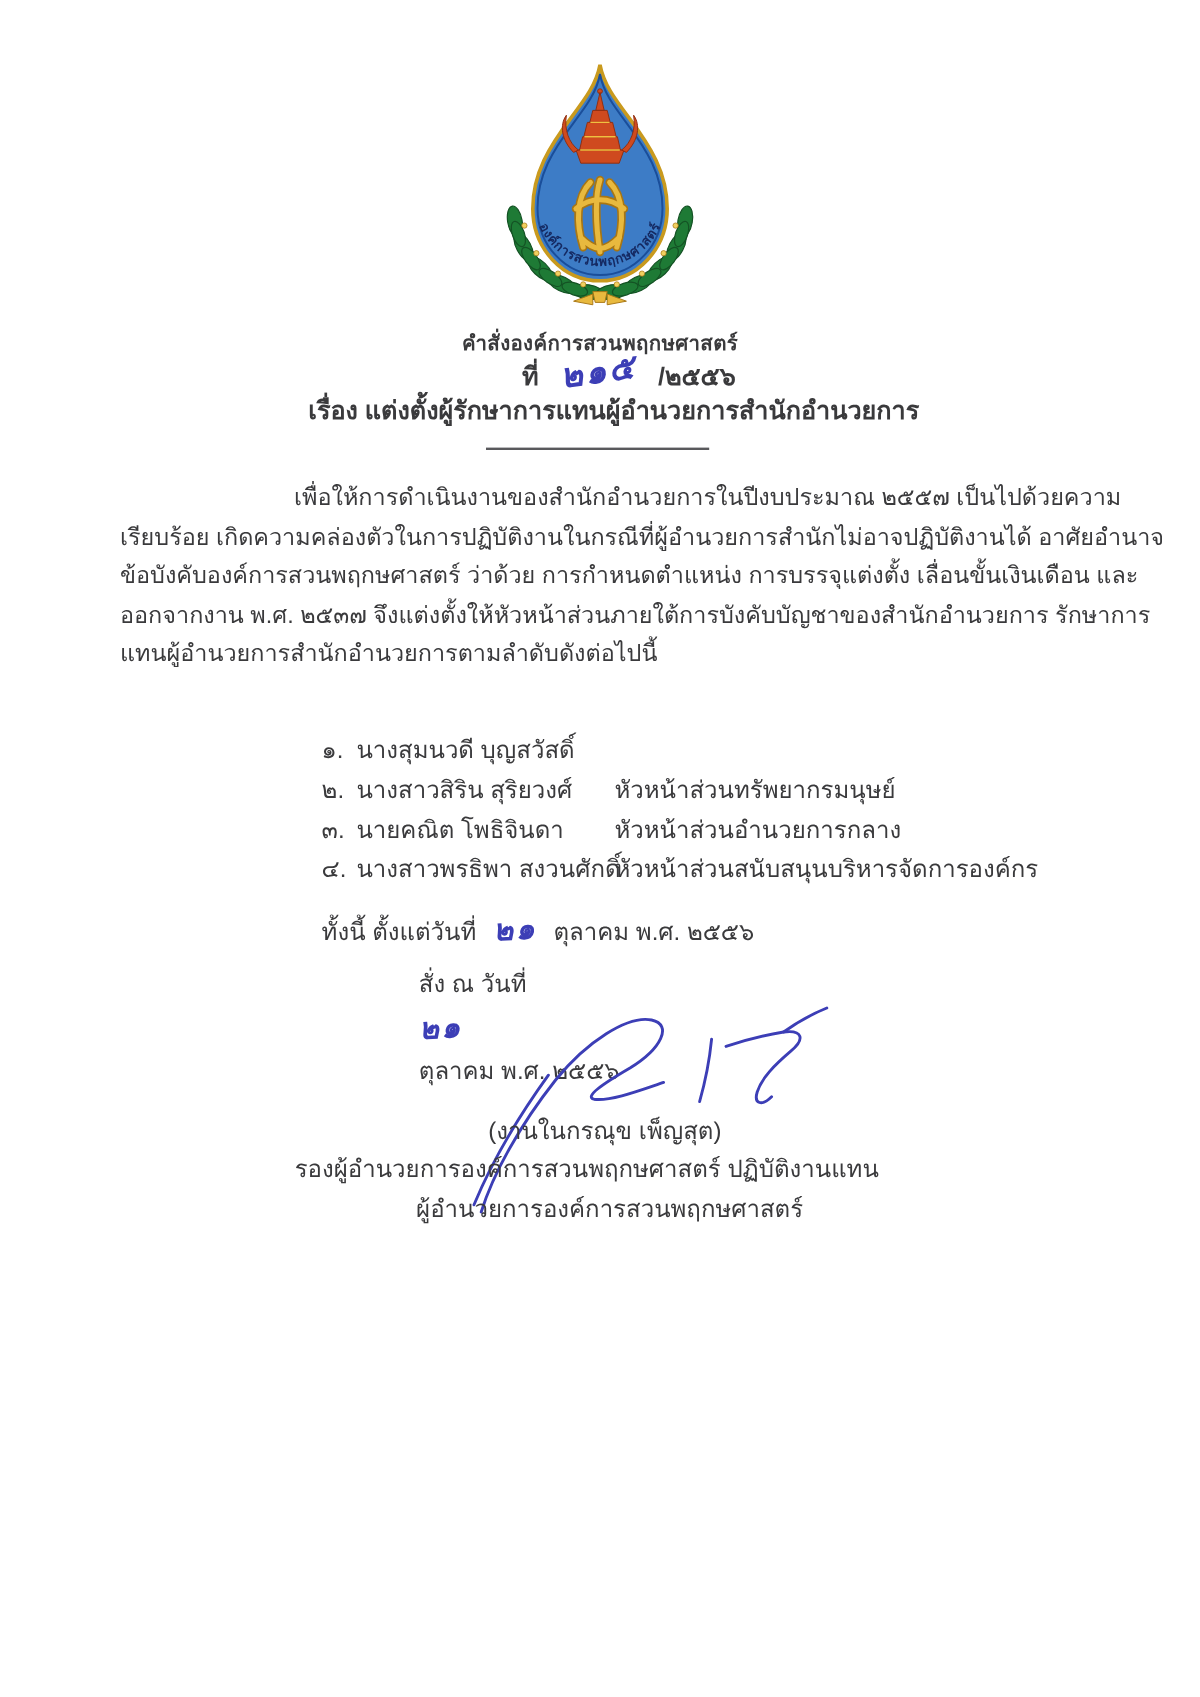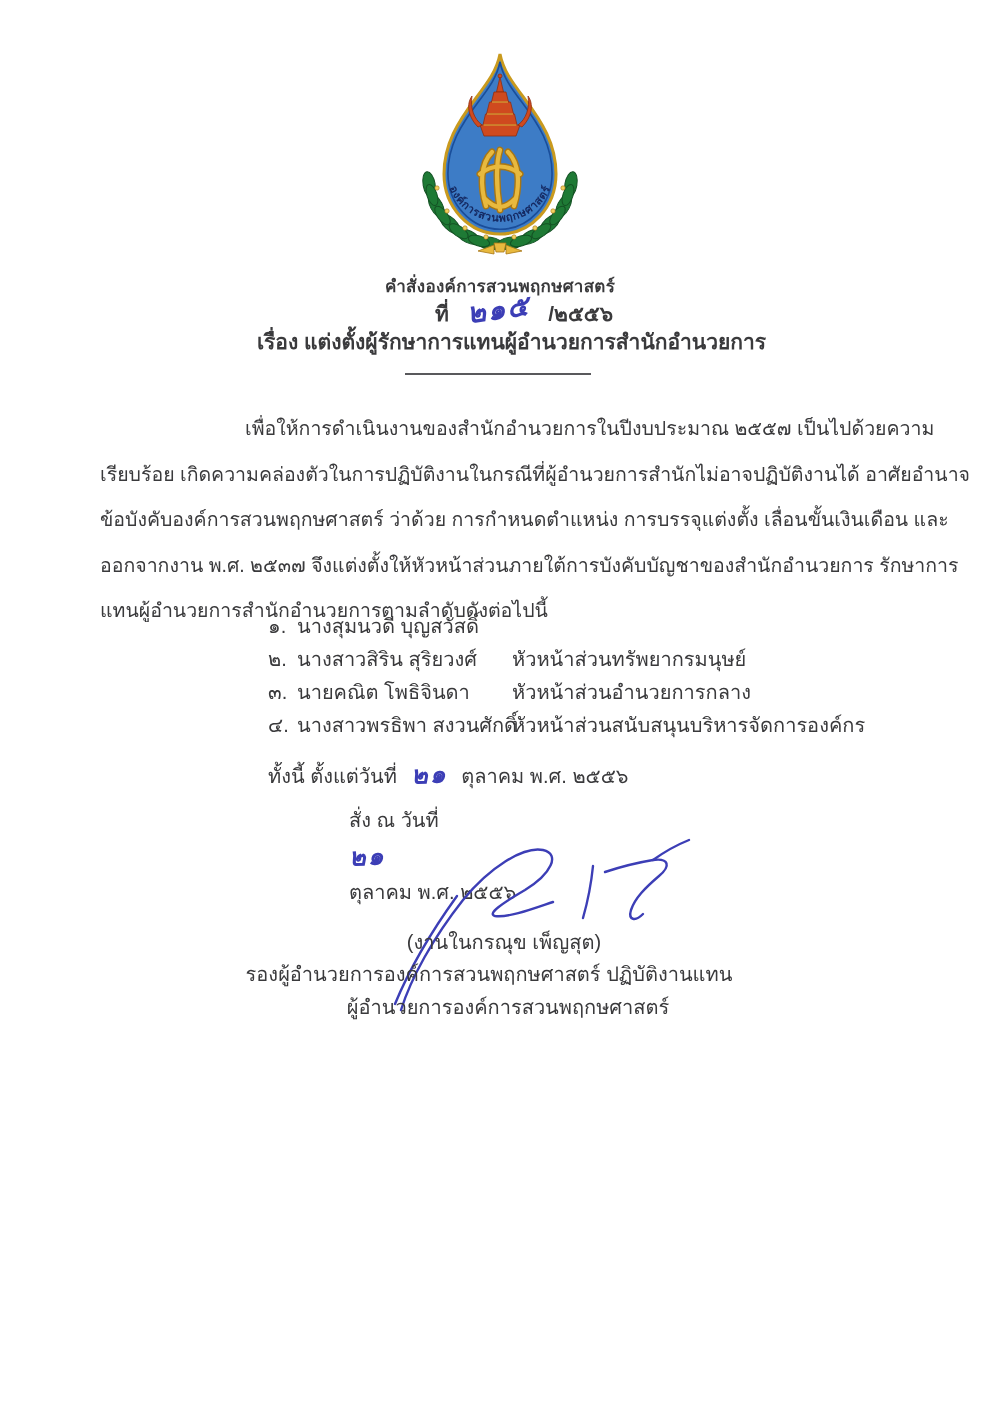--- a/index.html
+++ b/index.html
@@ -33,21 +33,21 @@
     font-style:italic;
     font-weight:600;
     letter-spacing:2px;
     display:inline-block;
   }
   .hand-no{font-size:28px;transform:rotate(-8deg) translateY(-2px);}
   .hand-day{font-size:25px;transform:rotate(-3deg);margin:0 14px;}
   .title-subject{top:325px;font-size:21px;font-weight:600;padding-left:23px;}
   .divider{top:373px;left:405px;width:186px;border-top:2px solid #59595c;}
   .para{left:100px;top:399px;width:806px;font-size:19.5px;}
-  .para .bline{height:32.6px;line-height:32.6px;white-space:nowrap;text-align:justify;text-align-last:justify;margin-top:13px;}
+  .para .bline{height:32.6px;line-height:32.6px;white-space:nowrap;text-align:justify;text-align-last:justify;}
   .para .bline.first{padding-left:145px;}
   .para .bline.last{text-align-last:left;white-space:normal;}
   .appointees{left:268px;top:610px;font-size:20px;}
   .appointee-row{display:grid;grid-template-columns:29px 215px auto;height:33px;line-height:33px;white-space:nowrap;}
   .eff-line,.issue-line{font-size:20px;white-space:nowrap;display:flex;align-items:baseline;text-align:center;}
   .eff-line{left:268px;top:754px;}
   .issue-line{left:335px;top:804px;flex-direction:column;}
   .signer{left:0;right:0;text-align:center;font-size:20px;}
   .signer-name{top:926px;transform:translateX(4px);}
   .signer-t1{top:958px;transform:translateX(-11px);}

